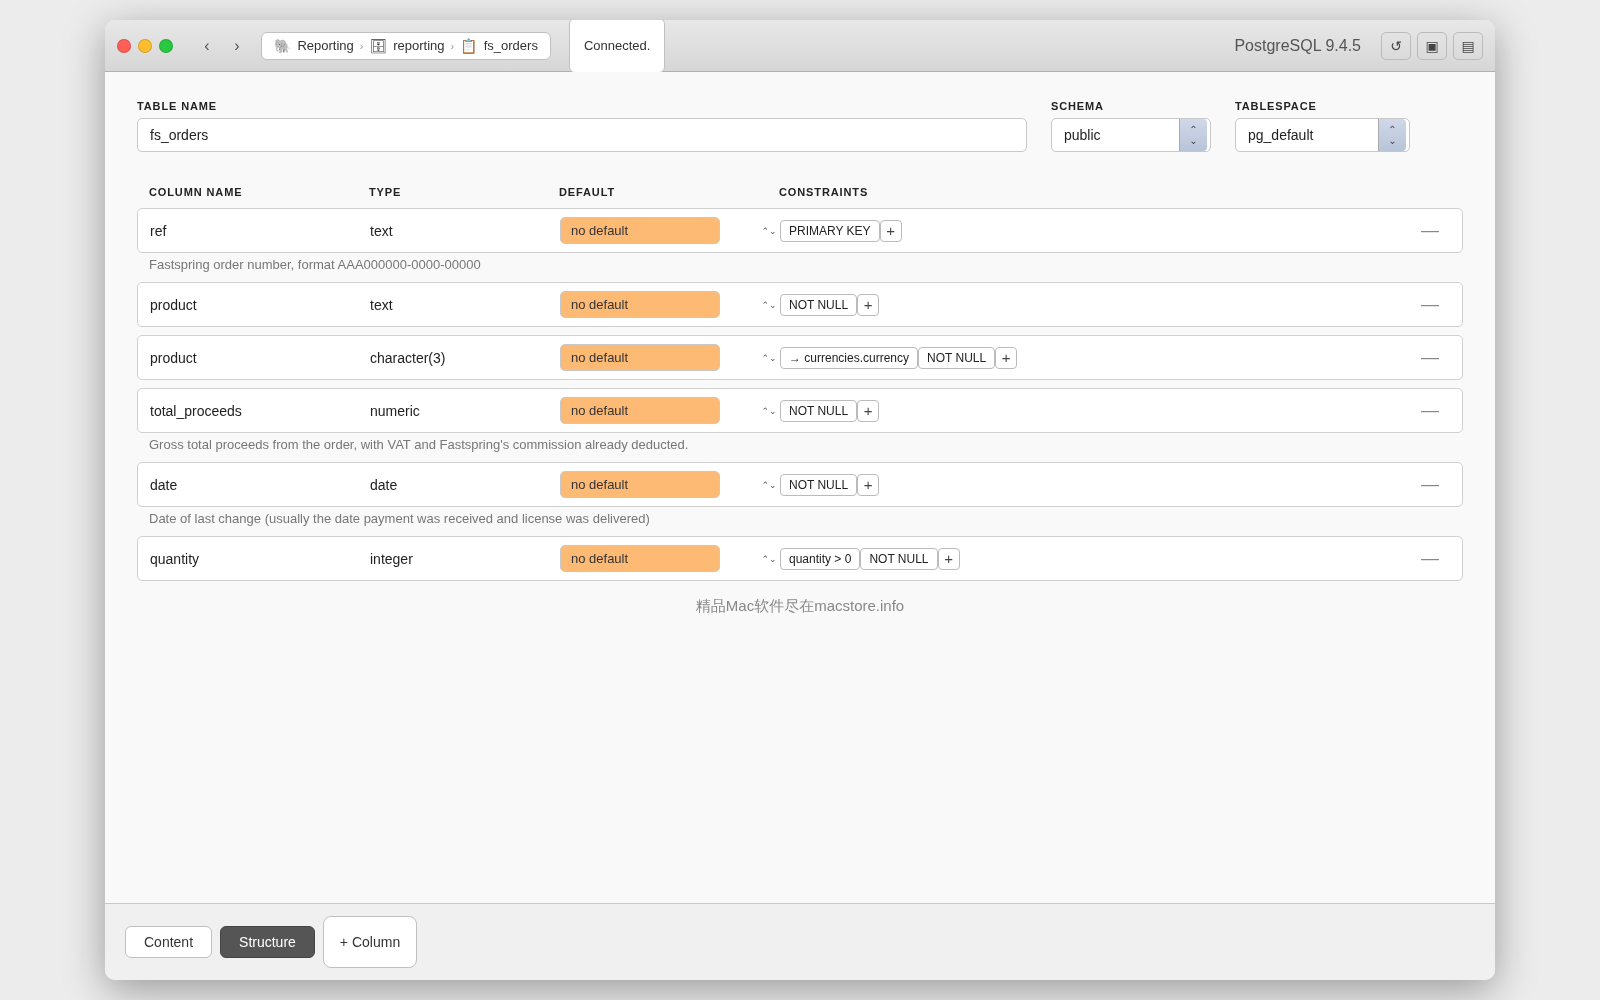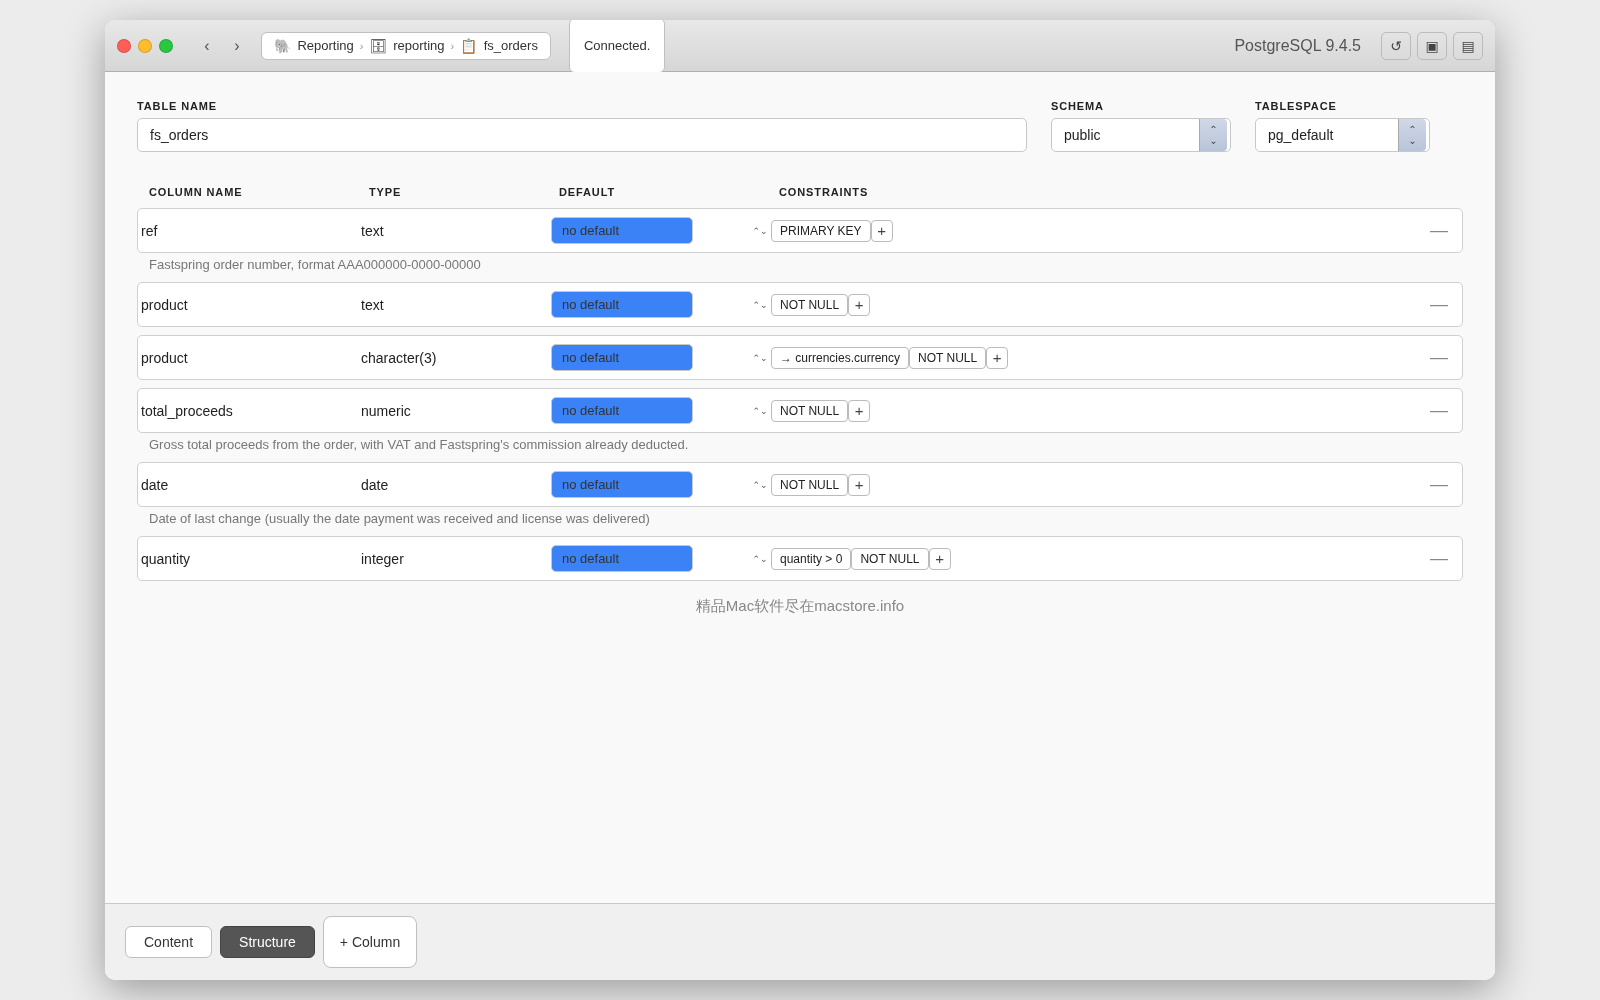--- a/index.html
+++ b/index.html
@@ -177,21 +177,21 @@
       appearance: none;
       -webkit-appearance: none;
       background: white;
       border: 1px solid #c8c8c8;
       border-radius: 5px;
       padding: 8px 36px 8px 12px;
       font-size: 14px;
       color: #222;
       cursor: pointer;
     }
-    .schema-select { width: 180px; }
+    .schema-select { width: 160px; }
     .tablespace-select { width: 175px; }
 
     .select-arrow {
       position: absolute;
       right: 4px;
       top: 50%;
       transform: translateY(-50%);
       width: 28px;
       height: calc(100% - 2px);
       background: linear-gradient(to bottom, #d0d8e8, #b8c4d8);
@@ -226,45 +226,45 @@
       margin-bottom: 0;
     }
 
     .column-row {
       display: grid;
       grid-template-columns: 220px 190px 220px 1fr 32px;
       align-items: center;
       background: white;
       border: 1px solid #d0d0d0;
       border-radius: 5px;
-      padding: 8px 3px;
+      padding: 8px 12px;
       margin-bottom: 0;
     }
 
     .col-name, .col-type {
       font-size: 14px;
       color: #222;
     }
 
     .default-select-wrap {
       position: relative;
       display: inline-flex;
       align-items: center;
     }
     .default-select {
       appearance: none;
       -webkit-appearance: none;
-      background: #3b82f6;
+      background: #fdba74;
       border: 1px solid #c8c8c8;
       border-radius: 5px;
       padding: 5px 28px 5px 10px;
       font-size: 13px;
       color: #333;
       cursor: pointer;
-      width: 142px;
+      width: 160px;
     }
     .default-arrow {
       position: absolute;
       right: 0;
       top: 0;
       bottom: 0;
       width: 22px;
       display: flex;
       align-items: center;
       justify-content: center;

